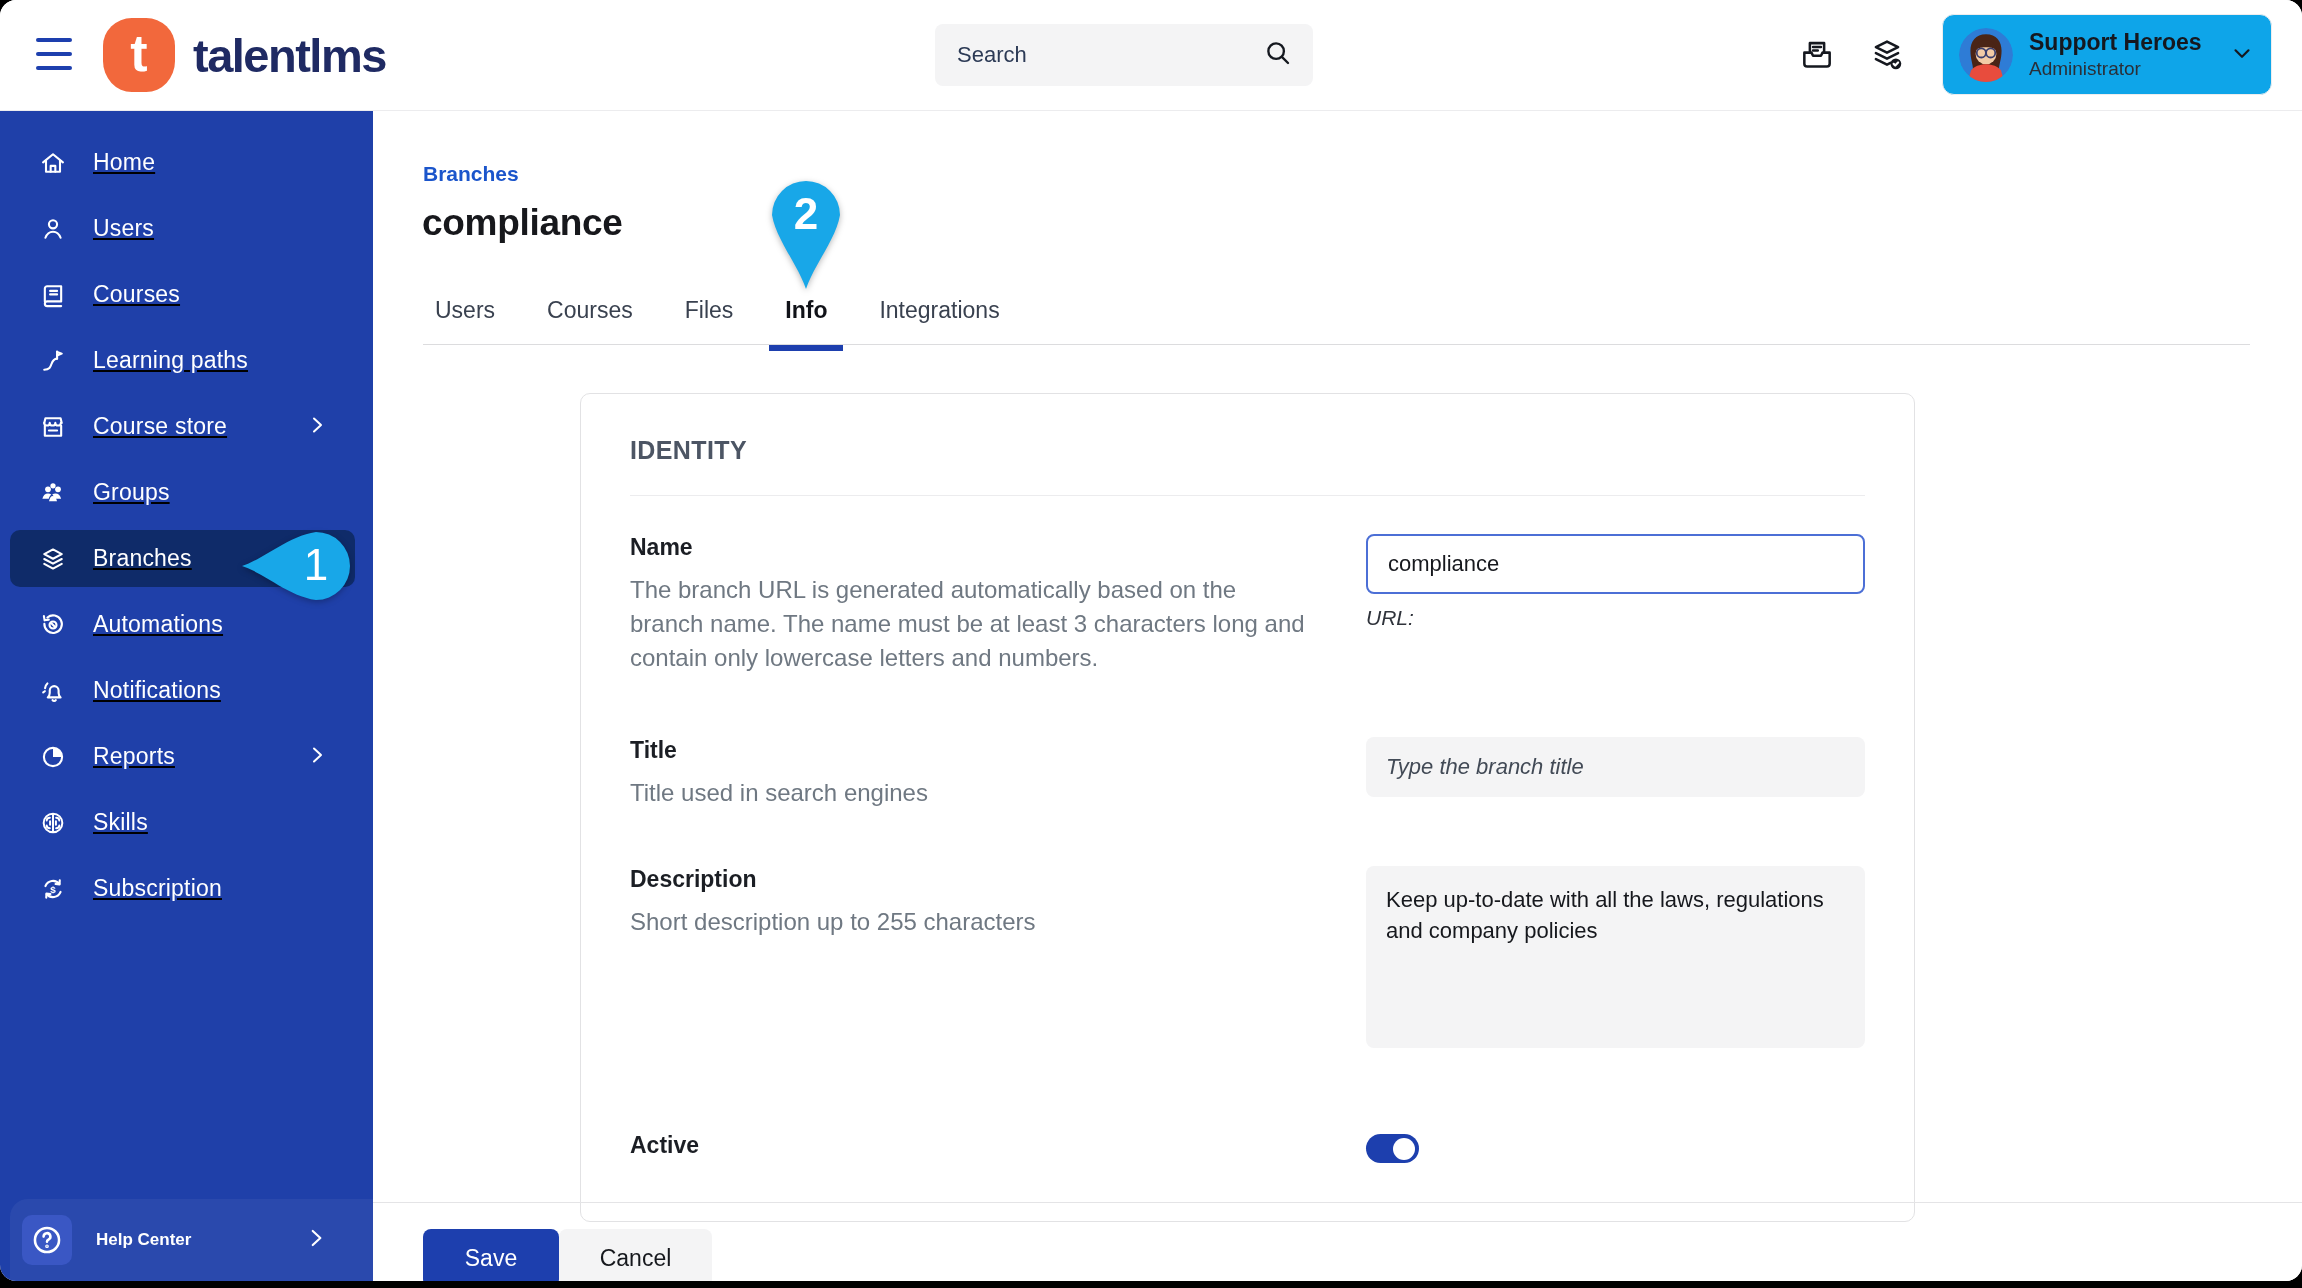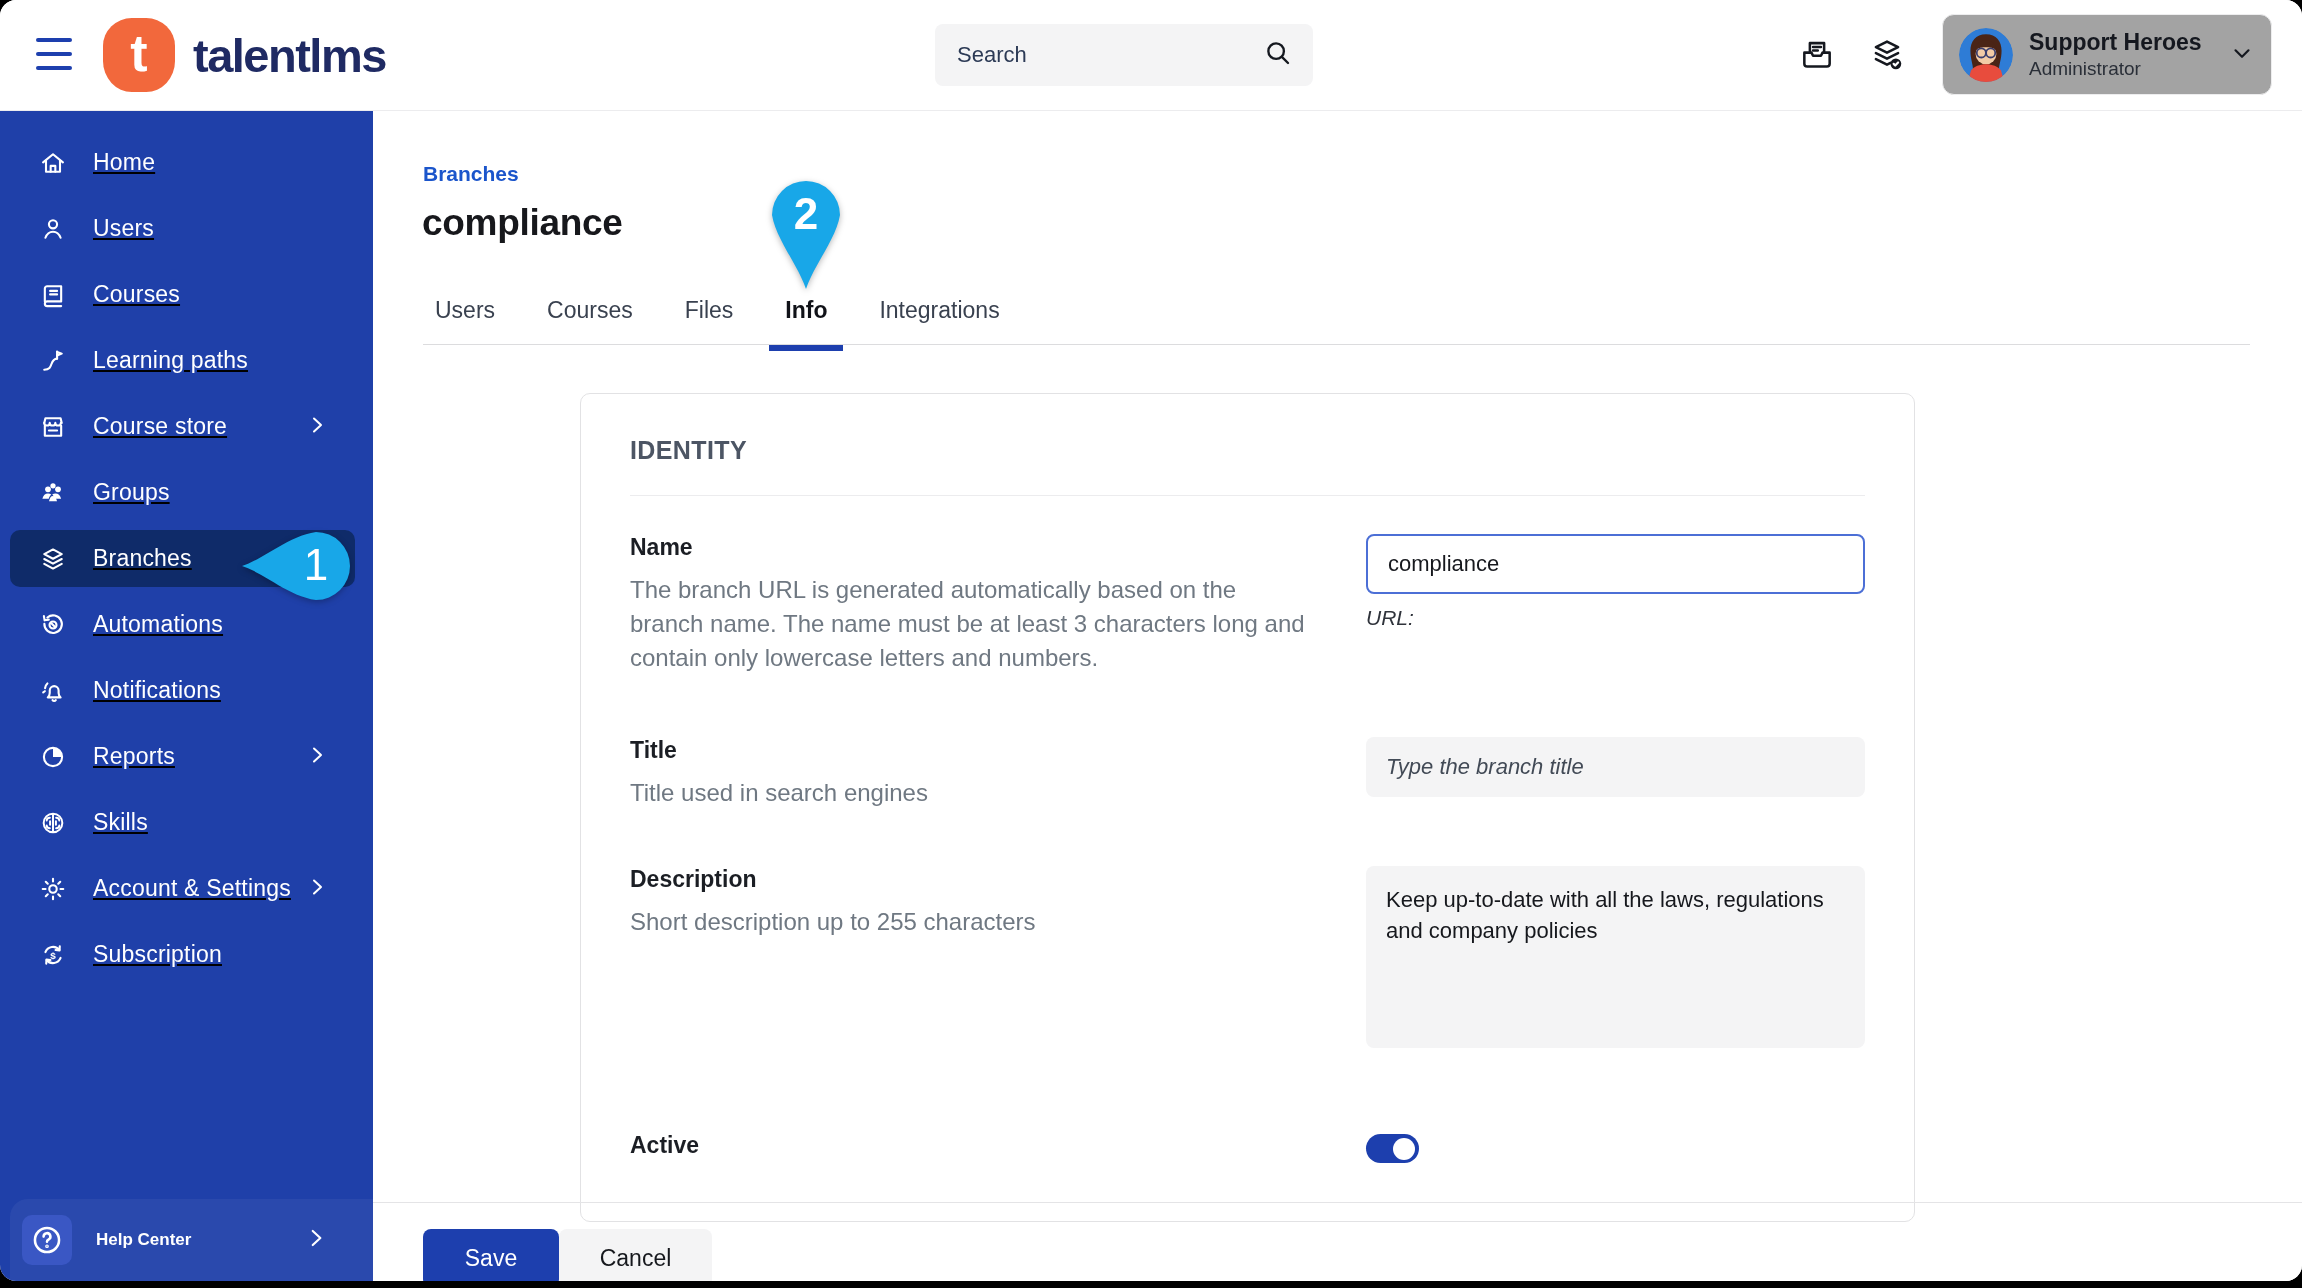--- a/index.html
+++ b/index.html
@@ -13,21 +13,21 @@
   .hamburger span{display:block;height:4px;border-radius:2px;background:#1d3fae;}
   .logo{position:absolute;left:103px;top:18px;display:flex;align-items:center;gap:18px;}
   .logo-blob{width:72px;height:74px;background:#f2683c;border-radius:40% 40% 40% 40%/38% 38% 42% 42%;display:flex;align-items:center;justify-content:center;}
   .logo-blob b{color:#fff;font-size:52px;font-weight:700;line-height:1;transform:translateY(-2px);}
   .logo-word{font-size:47px;font-weight:700;color:#1f2a63;letter-spacing:-1.5px;}
   .search{position:absolute;left:935px;top:24px;width:378px;height:62px;background:#f4f4f5;border-radius:8px;display:flex;align-items:center;padding:0 20px;box-sizing:border-box;}
   .search input{flex:1;border:none;background:transparent;outline:none;font-size:22px;color:#263350;font-family:inherit;}
   .search input::placeholder{color:#2c3a55;opacity:1;}
   .hdr-icon{position:absolute;top:36px;width:38px;height:38px;color:#15181f;cursor:pointer;}
   .hdr-icon svg{display:block;}
-  .profile{position:absolute;left:1942px;top:14px;width:330px;height:81px;border:1px solid #ededee;border-radius:12px;display:flex;align-items:center;padding:0 16px;box-sizing:border-box;gap:16px;cursor:pointer;background:#a3a3a3;}
+  .profile{position:absolute;left:1942px;top:14px;width:330px;height:81px;border:1px solid #ededee;border-radius:12px;display:flex;align-items:center;padding:0 16px;box-sizing:border-box;gap:16px;cursor:pointer;background:#0ea5e9;}
   .avatar{width:54px;height:54px;border-radius:50%;overflow:hidden;flex:none;}
   .p-name{font-size:23px;font-weight:700;color:#15181f;line-height:28px;}
   .p-role{font-size:19px;color:#2a2f38;line-height:25px;}
   .p-chev{margin-left:auto;color:#15181f;}
 
   
   .sidebar{position:absolute;left:0;top:110px;bottom:0;width:373px;background:#1f40a9;z-index:4;}
   .nav{padding:24px 18px 0 10px;text-decoration:underline;}
   .nav-item{position:relative;height:57px;margin-bottom:9px;display:flex;align-items:center;padding-left:28px;border-radius:10px;color:#fff;cursor:pointer;}
   .nav-item .icon{width:30px;height:30px;flex:none;display:flex;align-items:center;justify-content:center;}
@@ -274,32 +274,20 @@
         <span class="icon">
               <svg width="28" height="28" viewBox="0 0 24 24" fill="none" stroke="#fff" stroke-width="1.7" stroke-linecap="round" stroke-linejoin="round">
                 <circle cx="12" cy="12" r="8"></circle>
                 <path d="M12 4.5v15"></path>
                 <path d="M9.3 7.5c-1.6 0-2.7 1-2.7 2.4M14.7 7.5c1.6 0 2.7 1 2.7 2.4M9.3 16.5c-1.6 0-2.7-1-2.7-2.4M14.7 16.5c1.6 0 2.7-1 2.7-2.4M9.5 10.5v3M14.5 10.5v3"></path>
               </svg>
             </span>
         <span class="lbl">Skills</span>
       </div>
 
-      <div class="nav-item">
-        <span class="icon">
-              <svg width="28" height="28" viewBox="0 0 24 24" fill="none" stroke="#fff" stroke-width="1.8" stroke-linecap="round" stroke-linejoin="round">
-                <circle cx="12" cy="12" r="3.2"></circle>
-                <path d="M12 3.2v2.4M12 18.4v2.4M3.2 12h2.4M18.4 12h2.4M5.8 5.8l1.7 1.7M16.5 16.5l1.7 1.7M18.2 5.8l-1.7 1.7M7.5 16.5l-1.7 1.7"></path>
-              </svg>
-            </span>
-        <span class="lbl">Account &amp; Settings</span>
-        <span class="nav-chev"><svg width="24" height="24" viewBox="0 0 24 24" fill="none" stroke="#fff" stroke-width="2" stroke-linecap="round" stroke-linejoin="round">
-                <path d="M9 5.5l7 6.5-7 6.5"></path>
-              </svg></span>
-      </div>
 
       <div class="nav-item">
         <span class="icon">
               <svg width="28" height="28" viewBox="0 0 24 24" fill="none" stroke="#fff" stroke-width="1.8" stroke-linecap="round" stroke-linejoin="round">
                 <path d="M5.5 9.5a7 7 0 0 1 12-1.8"></path>
                 <path d="M17.8 4.6l-.2 3.4-3.4-.3"></path>
                 <path d="M18.5 14.5a7 7 0 0 1-12 1.8"></path>
                 <path d="M6.2 19.4l.2-3.4 3.4.3"></path>
                 <text x="12" y="15" text-anchor="middle" font-size="8.5" fill="#fff" stroke="none" font-weight="bold">$</text>
               </svg>

